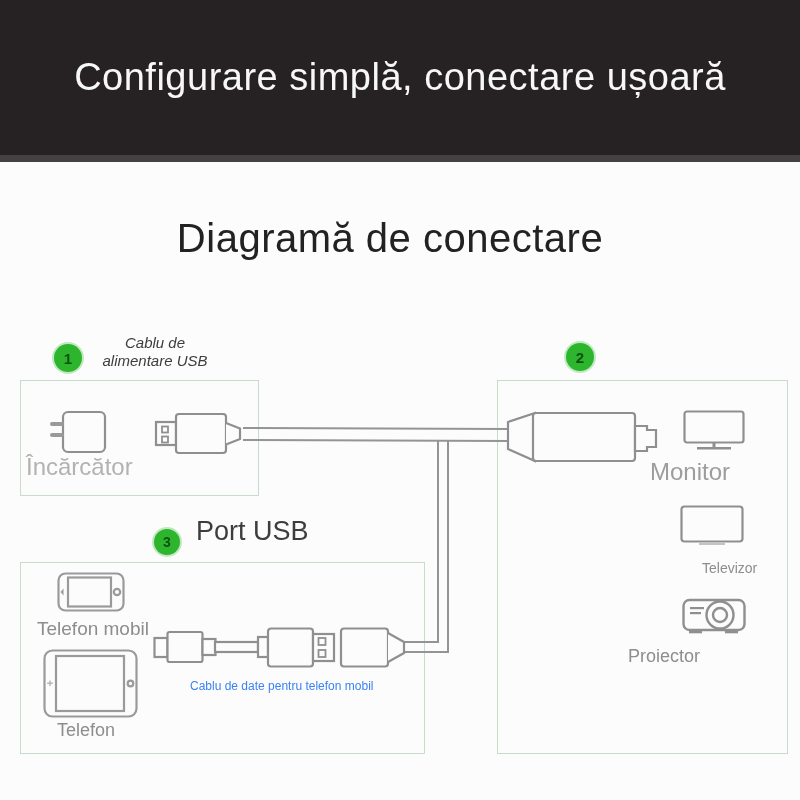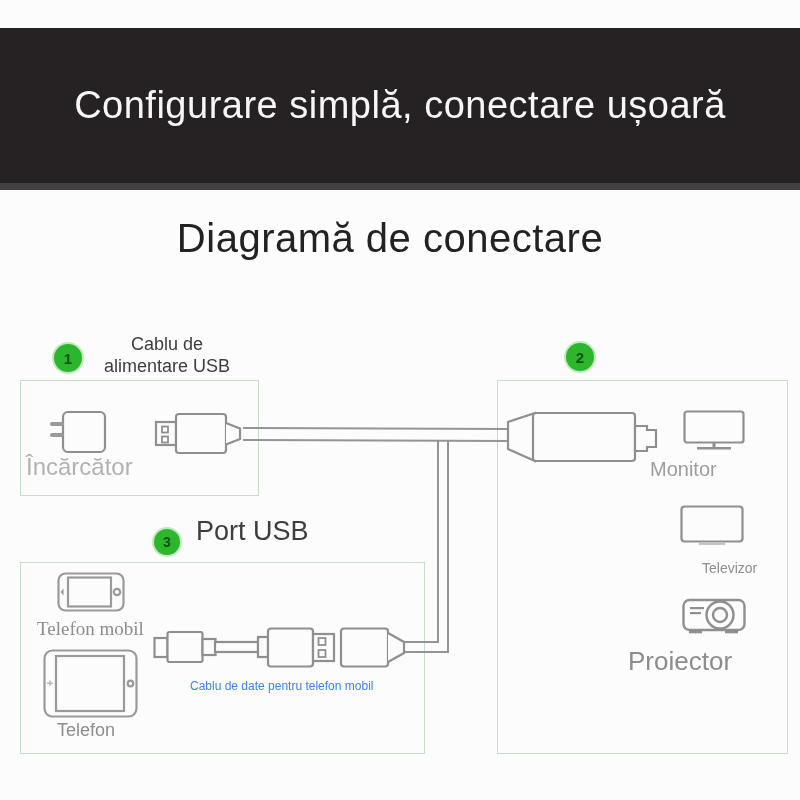--- a/index.html
+++ b/index.html
@@ -4,21 +4,21 @@
 <style>
   html,body{margin:0;padding:0;background:#fcfcfc;}
   .canvas{
     position:relative;width:800px;height:800px;overflow:hidden;
     background:#fcfcfc;
     font-family:"Liberation Sans","DejaVu Sans",sans-serif;
   }
   .banner{
     position:absolute;left:0;top:0;width:800px;height:155px;
     background:#262223;border-bottom:7px solid #454142;
-    display:flex;align-items:center;justify-content:center;margin-top:28px;
+    display:flex;align-items:center;justify-content:center;
   }
   .banner h1{
     margin:0;color:#f7f7f7;font-size:38px;font-weight:400;letter-spacing:.5px;
     white-space:nowrap;
   }
   .page-title{
     position:absolute;left:0;top:216px;width:800px;margin:0;
     text-align:center;padding-right:60px;box-sizing:border-box;
     color:#222;font-size:40px;font-weight:400;letter-spacing:.5px;padding-left:40px;
   }
@@ -62,21 +62,21 @@
       <path d="M243,428 L509,429"></path>
       <path d="M243,440 L509,441"></path>
       <path d="M404,642 L438,642 L438,441"></path>
       <path d="M404,652 L448,652 L448,441"></path>
     </g>
   </svg>
 
   <div class="badge b28" style="left:54px;top:344px;">
     <span>1</span>
   </div>
-  <div class="lbl lbl-dark lbl-center" style="left:100px;top:334px;width:134px;font-size:18px;line-height:1.2;">Cablu de alimentare USB</div>
+  <div class="lbl lbl-dark lbl-center" style="left:88px;top:334px;width:134px;font-size:15px;line-height:1.2;font-style:italic;">Cablu de alimentare USB</div>
 
   <span class="abs" style="left:46px;top:409px;">
     <svg width="62" height="46" viewBox="0 0 62 46">
       <g stroke="#8f8f8f" stroke-width="2.2" fill="#fcfcfc">
         <rect x="17" y="3" width="42" height="40" rx="5"></rect>
       </g>
       <rect x="4" y="13" width="14" height="4" rx="2" fill="#9a9a9a"></rect>
       <rect x="4" y="24" width="14" height="4" rx="2" fill="#9a9a9a"></rect>
     </svg>
   </span>
@@ -109,21 +109,21 @@
     </svg>
   </span>
 
   <span class="abs" style="left:683px;top:410px;">
     <svg width="62" height="42" viewBox="0 0 62 42">
       <rect x="1.5" y="1.5" width="59" height="31" rx="2.5" stroke="#8f8f8f" stroke-width="2.2" fill="#fcfcfc"></rect>
       <rect x="29.5" y="33" width="3" height="4" fill="#8f8f8f"></rect>
       <rect x="14" y="37" width="34" height="2.5" fill="#8f8f8f"></rect>
     </svg>
   </span>
-  <div class="lbl lbl-gray" style="left:650px;top:458px;font-size:20px;color:#9d9d9d;">Monitor</div>
+  <div class="lbl lbl-gray" style="left:650px;top:458px;font-size:24px;color:#9d9d9d;">Monitor</div>
 
   <span class="abs" style="left:680px;top:505px;">
     <svg width="64" height="42" viewBox="0 0 64 42">
       <rect x="1.5" y="1.5" width="61" height="35" rx="3" stroke="#8f8f8f" stroke-width="2.2" fill="#fcfcfc"></rect>
       <rect x="19" y="37.5" width="26" height="2.5" fill="#c4c4c4"></rect>
     </svg>
   </span>
   <div class="lbl lbl-gray" style="left:702px;top:560px;font-size:14px;">Televizor</div>
 
   <span class="abs" style="left:682px;top:595px;">
@@ -132,38 +132,38 @@
         <rect x="1.5" y="5" width="61" height="30" rx="6"></rect>
         <circle cx="38" cy="20" r="13.5"></circle>
         <circle cx="38" cy="20" r="7"></circle>
       </g>
       <rect x="8" y="12" width="14" height="2.2" fill="#8f8f8f"></rect>
       <rect x="8" y="17" width="11" height="2.2" fill="#8f8f8f"></rect>
       <rect x="7" y="35.5" width="13" height="2.8" fill="#8f8f8f"></rect>
       <rect x="43" y="35.5" width="13" height="2.8" fill="#8f8f8f"></rect>
     </svg>
   </span>
-  <div class="lbl lbl-gray" style="left:628px;top:646px;font-size:26px;">Proiector</div>
+  <div class="lbl lbl-gray" style="left:628px;top:646px;font-size:18px;">Proiector</div>
 
   <div class="badge b26" style="left:154px;top:529px;">
     <span>3</span>
   </div>
   <div class="lbl lbl-dark" style="left:196px;top:516px;font-size:27px;">Port USB</div>
 
   <span class="abs" style="left:57px;top:572px;">
     <svg width="68" height="40" viewBox="0 0 68 40">
       <g stroke="#9a9a9a" stroke-width="2.2" fill="#fcfcfc">
         <rect x="1.5" y="1.5" width="65" height="37" rx="7"></rect>
         <rect x="11" y="5.5" width="43" height="29"></rect>
         <circle cx="60" cy="20" r="3.2"></circle>
       </g>
       <path d="M6.5,16.5 L6.5,23.5 L3.5,20 Z" fill="#9a9a9a"></path>
     </svg>
   </span>
-  <div class="lbl lbl-gray" style="left:37px;top:618px;font-size:19px;font-family:Liberation Serif, serif;">Telefon mobil</div>
+  <div class="lbl lbl-gray" style="left:37px;top:618px;font-size:19px;">Telefon mobil</div>
 
   <span class="abs" style="left:43px;top:649px;">
     <svg width="95" height="69" viewBox="0 0 95 69">
       <g stroke="#9a9a9a" stroke-width="2.2" fill="#fcfcfc">
         <rect x="1.5" y="1.5" width="92" height="66" rx="8"></rect>
         <rect x="13" y="7" width="68" height="55"></rect>
         <circle cx="87.5" cy="34.5" r="2.8"></circle>
       </g>
       <path d="M7,31.5 V37 M4.2,34.2 H9.8" stroke="#b5b5b5" stroke-width="1.4"></path>
     </svg>

